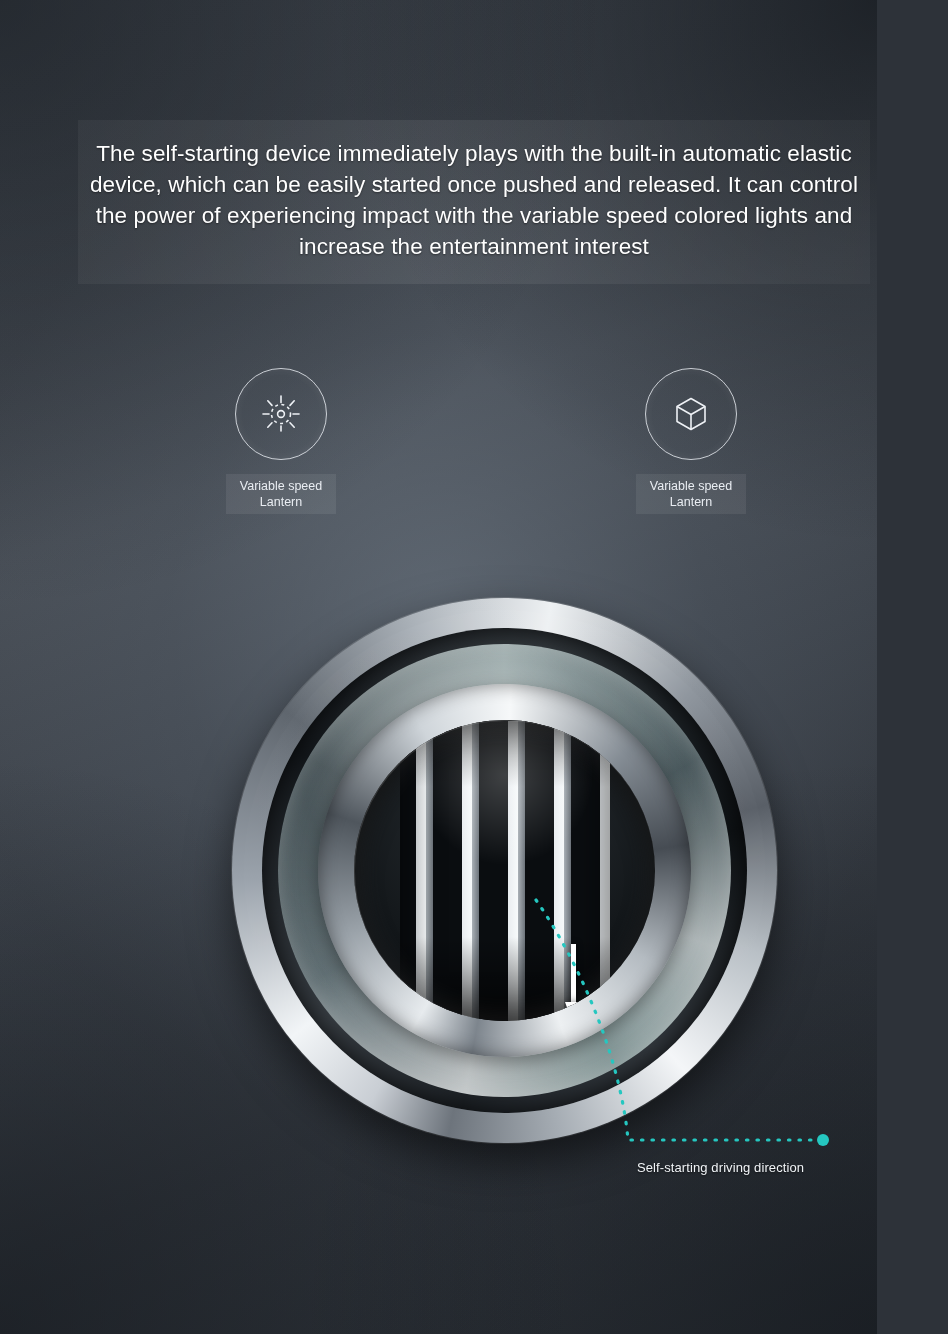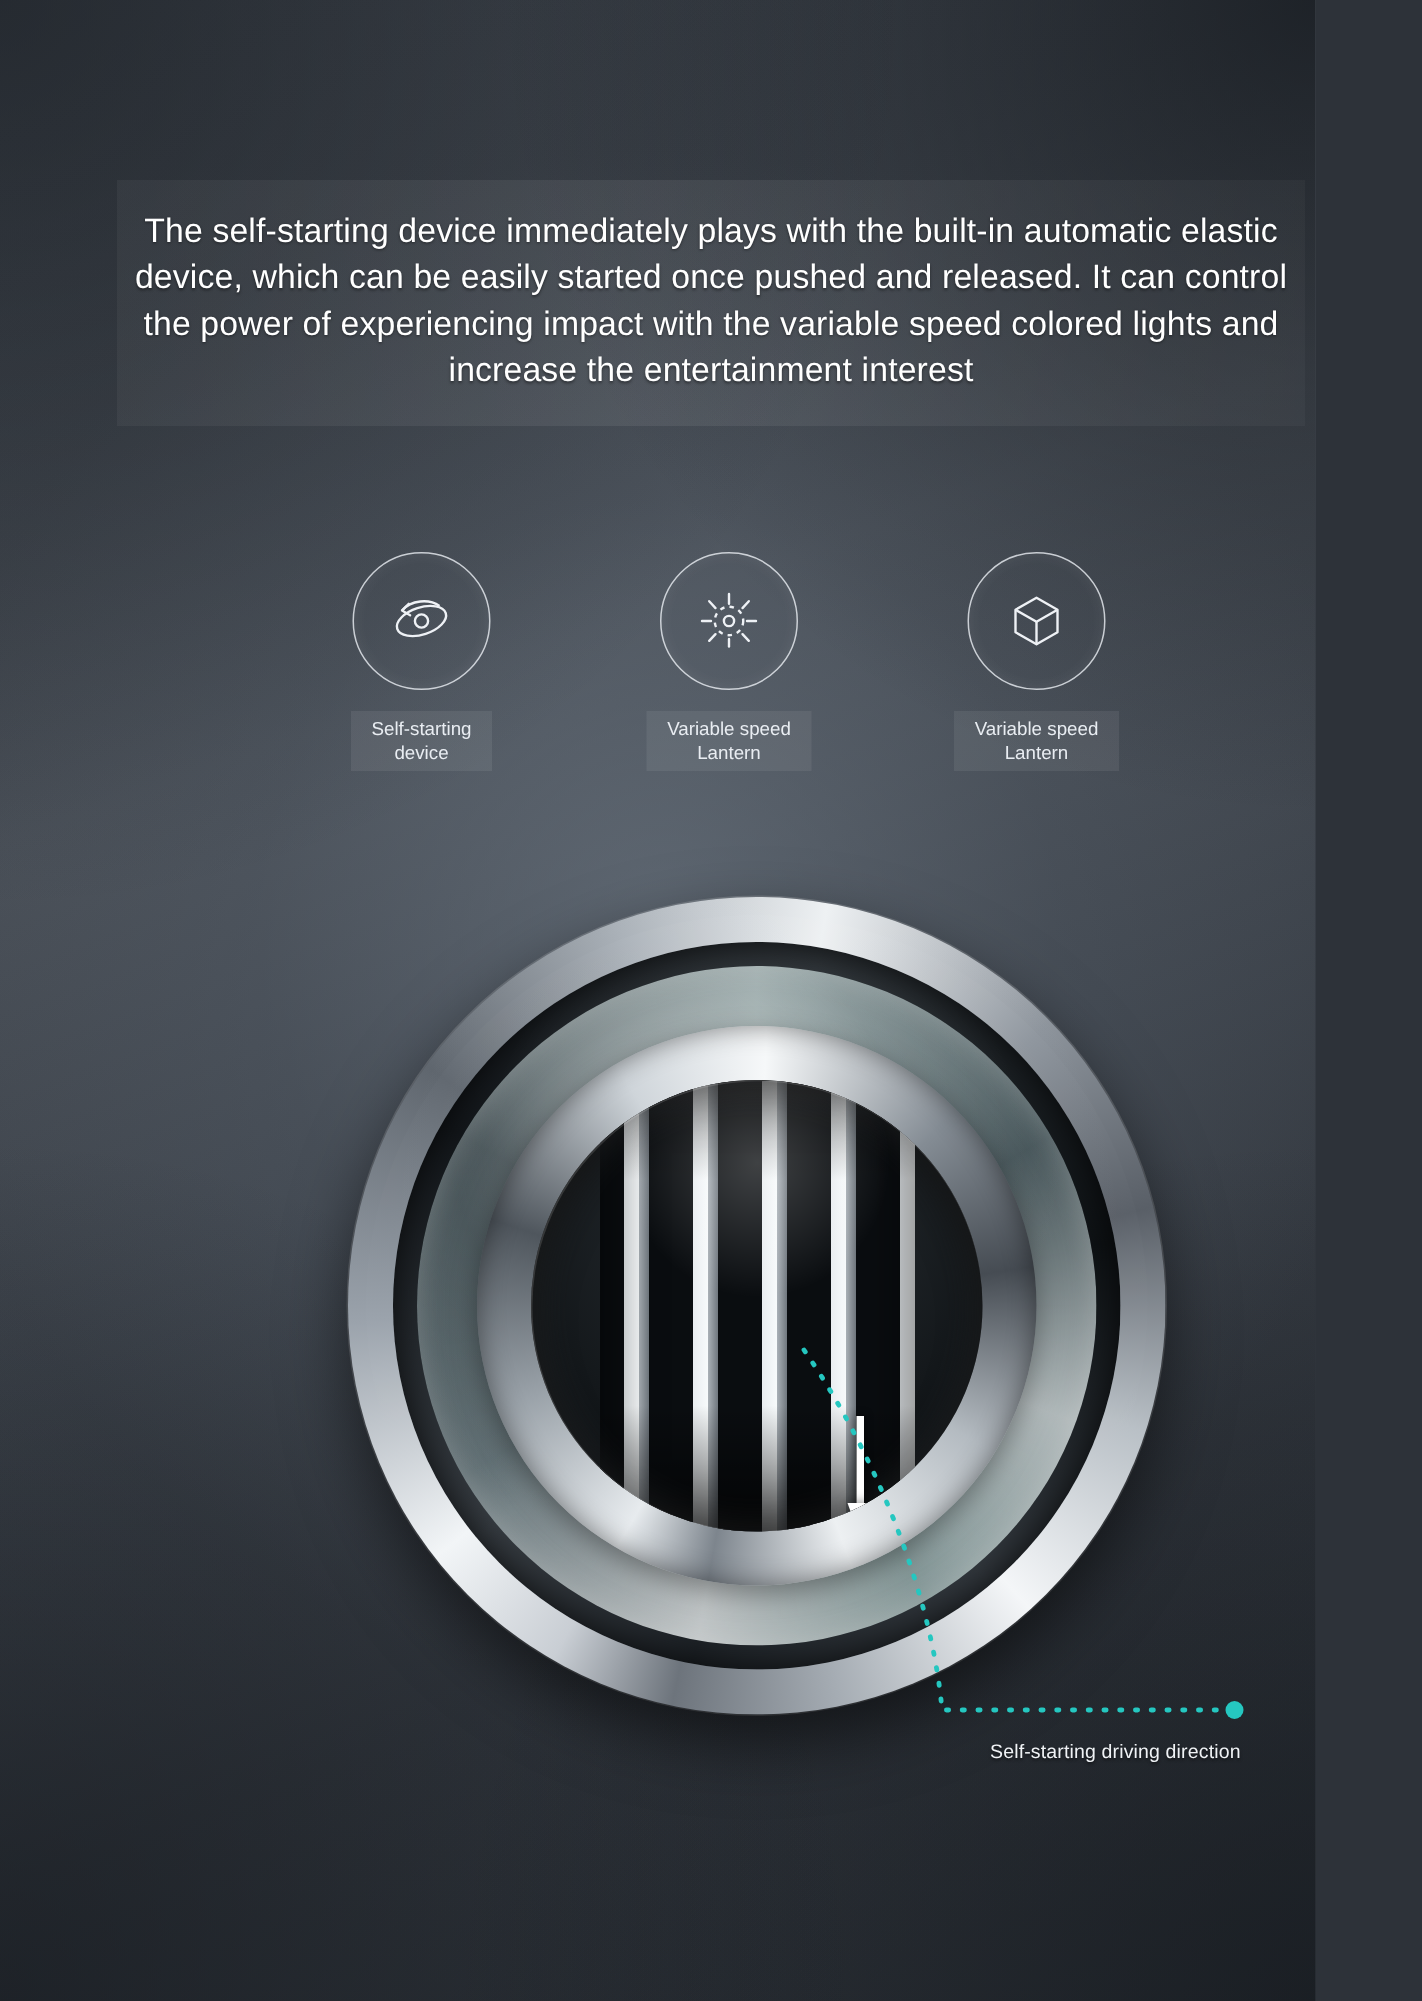--- a/index.html
+++ b/index.html
@@ -231,51 +231,39 @@
   .callout-svg {
     position: absolute;
     left: 0;
     top: 0;
     width: 948px;
     height: 1334px;
     pointer-events: none;
   }
   .callout-label {
     position: absolute;
-    left: 660px;
+    left: 637px;
     top: 1160px;
     color: #f0f3f6;
     font-size: 13px;
     letter-spacing: 0.1px;
     text-shadow: 0 1px 2px rgba(0,0,0,0.5);
   }
 </style>
 </head>
 <body>
 
 <div id="page">
 
   <div class="headline-band">
     <p class="headline">The self-starting device immediately plays with the built-in automatic elastic device, which can be easily started once pushed and released. It can control the power of experiencing impact with the variable speed colored lights and increase the entertainment interest</p>
   </div>
 
   <div class="features">
 
-    <div class="feature">
-      <div class="feature-circle">
-        <svg width="54" height="54" viewBox="0 0 54 54" fill="none" stroke="#eef1f5" stroke-width="1.6">
-          <ellipse cx="27" cy="27" rx="17" ry="9" transform="rotate(-18 27 27)"></ellipse>
-          <path d="M14 20c6-7 18-8 25-3" stroke-width="1.6"></path>
-          <path d="M18.5 15.5 14 20l5.4 3.2" stroke-width="1.6" stroke-linecap="round" stroke-linejoin="round" fill="none"></path>
-          <circle cx="27" cy="27" r="4.4"></circle>
-        </svg>
-      </div>
-      <div class="feature-label">Self-starting
-device</div>
-    </div>
 
     <div class="feature">
       <div class="feature-circle">
         <svg width="54" height="54" viewBox="0 0 54 54" fill="none" stroke="#eef1f5" stroke-width="1.6">
           <circle cx="27" cy="27" r="9.5" stroke-dasharray="3 3.4"></circle>
           <circle cx="27" cy="27" r="3.4"></circle>
           <line x1="27" y1="9" x2="27" y2="15.5" stroke-linecap="round"></line>
           <line x1="40.2" y1="13.8" x2="36" y2="18.4" stroke-linecap="round"></line>
           <line x1="13.8" y1="13.8" x2="18" y2="18.4" stroke-linecap="round"></line>
           <line x1="9" y1="27" x2="15" y2="27" stroke-linecap="round"></line>

